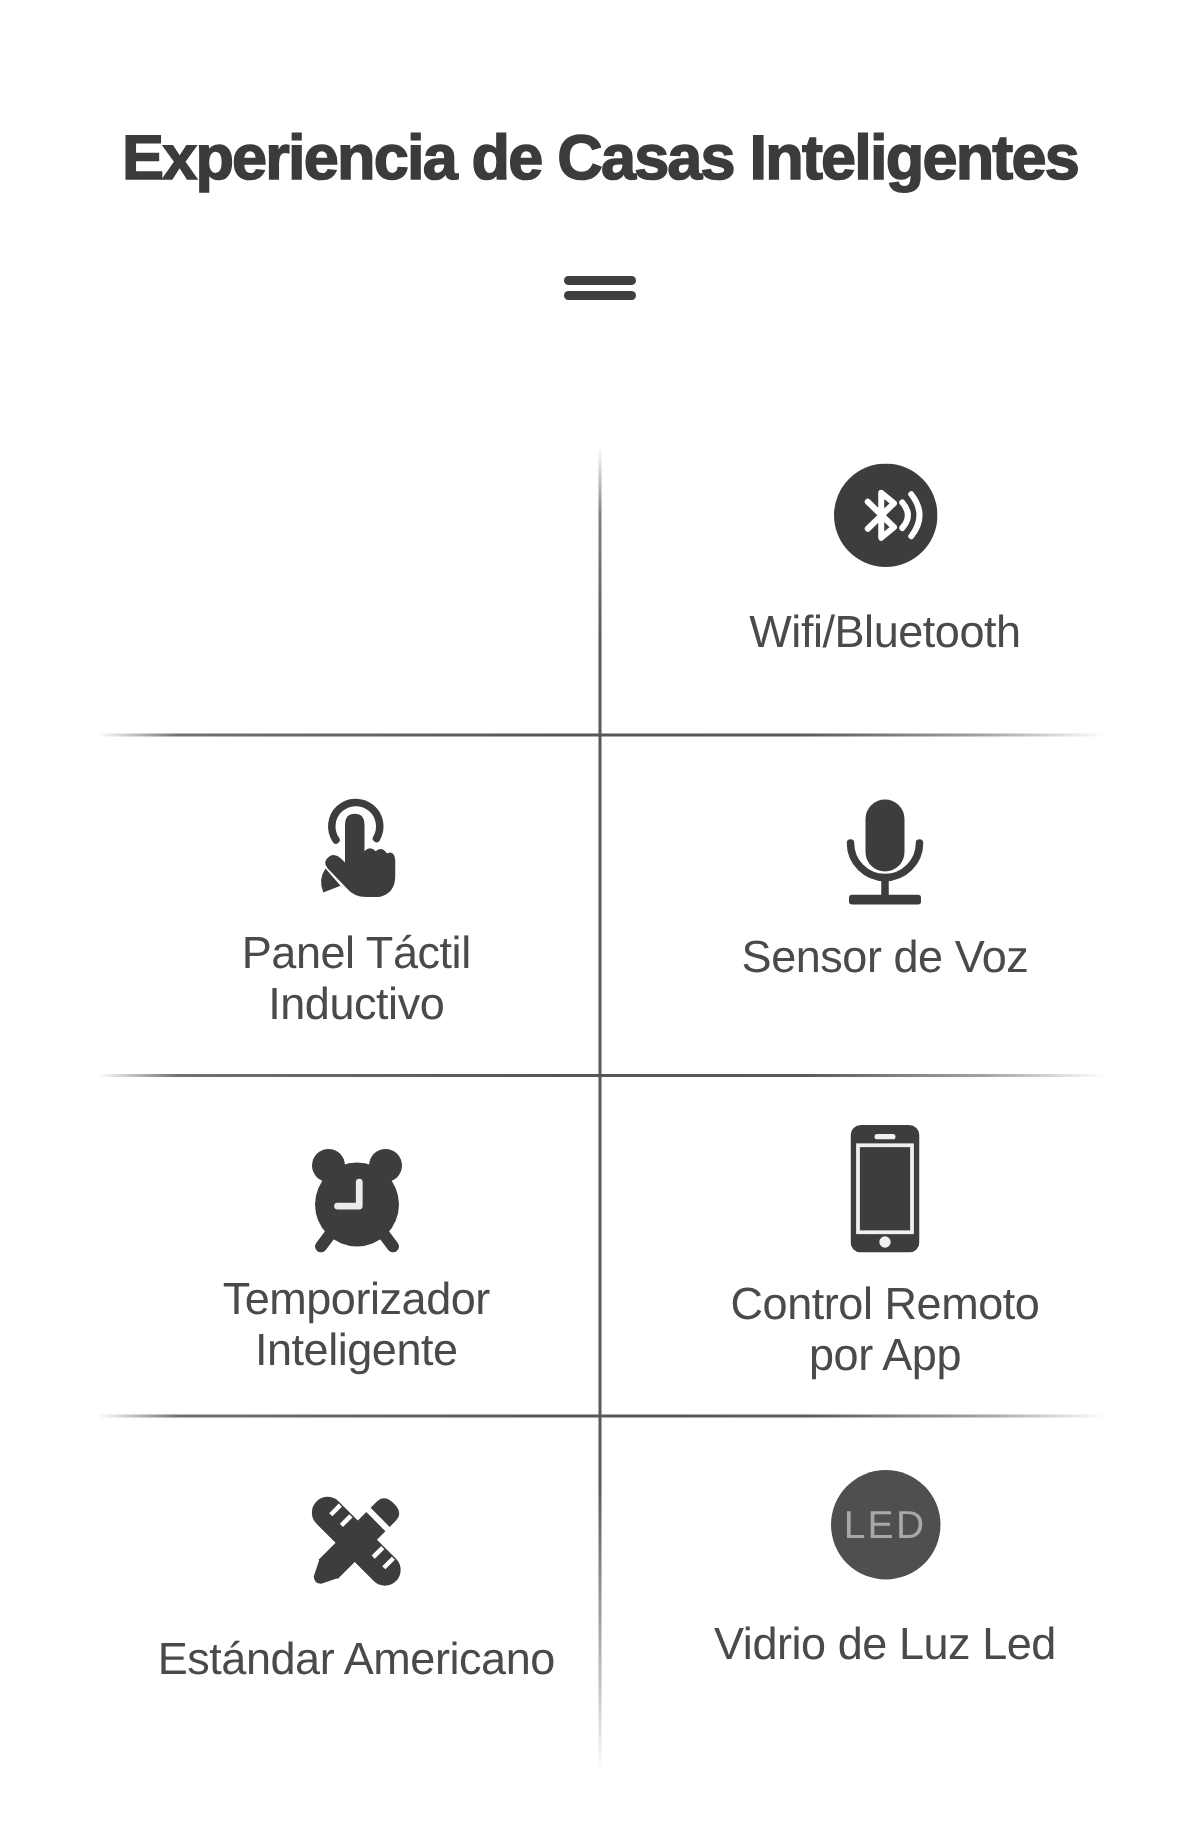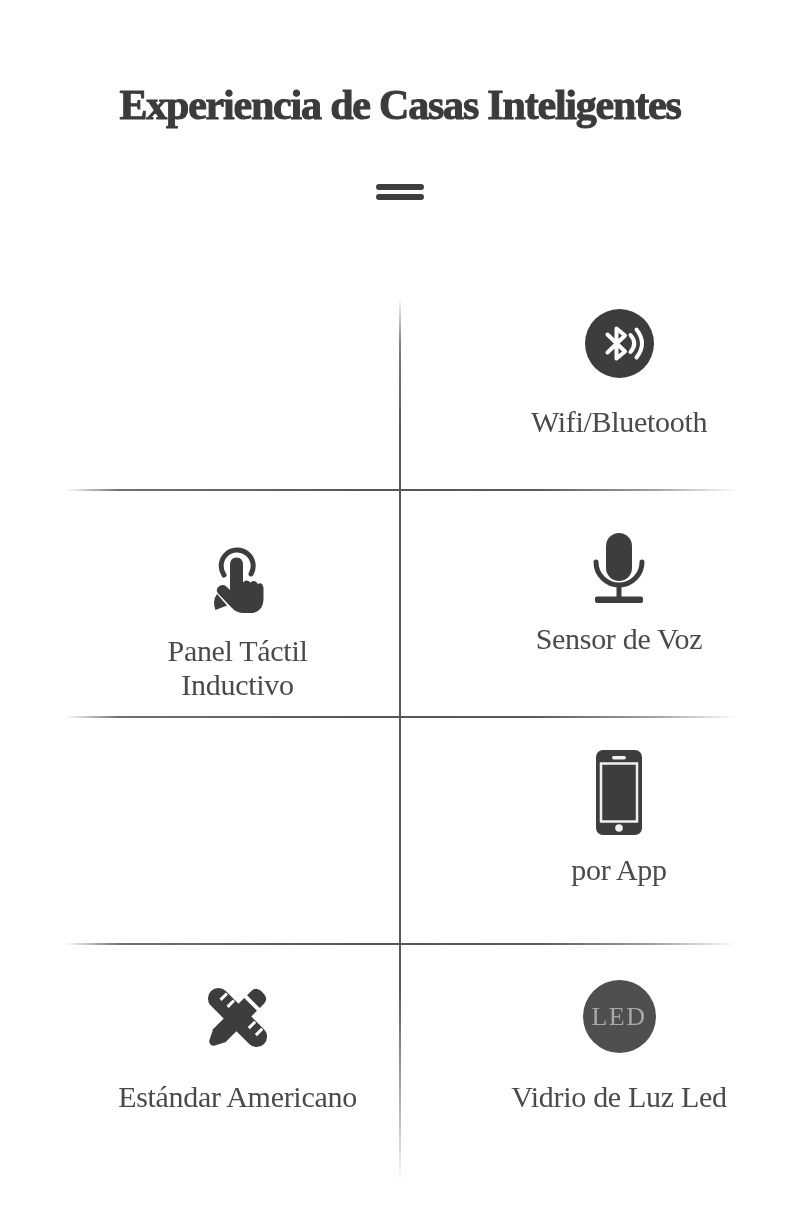--- a/index.html
+++ b/index.html
@@ -1,44 +1,44 @@
 <!DOCTYPE html>
 <html><head>
 <meta charset="utf-8">
 <style>
   html,body{margin:0;padding:0;background:#fff;}
   .canvas{position:relative;width:800px;height:1232px;background:#ffffff;overflow:hidden;
-          font-family:Liberation Serif, serif;}
+          font-family:Liberation Sans, sans-serif;}
   .title{position:absolute;top:83px;left:0;width:800px;text-align:center;
          font-size:42px;line-height:44px;font-weight:700;letter-spacing:-1.2px;
          color:#3b3b3b;-webkit-text-stroke:1px #3b3b3b;}
   .equals{position:absolute;top:184px;left:50%;transform:translateX(-50%);
           display:flex;flex-direction:column;gap:4.5px;}
   .equals .bar{width:48px;height:5.5px;border-radius:3px;background:#3f3f3f;}
 
   .grid{position:absolute;left:0;top:295px;width:800px;height:900px;}
   .hline{position:absolute;left:65px;width:672px;height:2px;
          background:linear-gradient(to right,rgba(88,88,88,0) 0%,rgba(88,88,88,.85) 8%,
                     #565656 45%,#5a5a5a 70%,rgba(88,88,88,.55) 88%,rgba(88,88,88,0) 100%);}
   .h1{top:194px}.h2{top:421px}.h3{top:648px}
   .vline{position:absolute;left:399px;top:3px;width:2px;height:886px;
          background:linear-gradient(to bottom,rgba(88,88,88,0) 0%,rgba(88,88,88,.75) 5%,
                     #585858 15%,#585858 78%,rgba(120,120,120,.45) 93%,rgba(120,120,120,0) 100%);}
 
   .cell{position:absolute;display:flex;flex-direction:column;align-items:center;text-align:center;}
   .col-l{left:75px;width:325px;}
-  .col-r{left:421px;width:356px;padding-left:20px;}
+  .col-r{left:392px;width:356px;padding-left:20px;}
   .r1{top:0}.r2{top:196px}.r3{top:422px}.r4{top:649px}
   .c1{padding-top:20px}.c1 .ic{margin-bottom:11px}
   .c2{padding-top:14px}.c2 .ic{margin-bottom:27px}
-  .c3{padding-top:53px}.c3 .ic{margin-bottom:18px}
+  .c3{padding-top:38px}.c3 .ic{margin-bottom:18px}
   .c4{padding-top:41px}.c4 .ic{margin-bottom:16px}
   .c5{padding-top:47px}.c5 .ic{margin-bottom:15px}
   .c6{padding-top:33px}.c6 .ic{margin-bottom:18px}
-  .c7{padding-top:35px}.c7 .ic{margin-bottom:24px}
+  .c7{padding-top:45px}.c7 .ic{margin-bottom:24px}
   .c8{padding-top:36px}.c8 .ic{margin-bottom:27px}
   .ic{display:flex;align-items:flex-end;justify-content:center;}
   .label{font-size:30px;line-height:34px;letter-spacing:-0.3px;color:#4a4a4a;}
   .label span{display:block;}
   .led-circle{width:73px;height:73px;border-radius:50%;background:#4f4f4f;
               display:flex;align-items:center;justify-content:center;}
   .led-circle span{color:#a8a8a8;font-size:26px;letter-spacing:1.5px;}
 </style>
 </head>
 <body>
@@ -98,31 +98,48 @@
           <line x1="26" y1="54" x2="26" y2="65" stroke="#3d3d3d" stroke-width="5"></line>
           <rect x="2" y="64.5" width="48" height="6.5" rx="2" fill="#3d3d3d"></rect>
         </svg>
       </span>
       <div class="label">
         <span>Sensor de Voz</span>
           <span></span>
       </div>
     </div>
 
+    <div class="cell col-l r3 c5">
+      <span class="ic">
+        <svg width="64" height="71" viewBox="0 0 64 71">
+          <circle cx="13" cy="13" r="11" fill="#3d3d3d"></circle>
+          <circle cx="51" cy="13" r="11" fill="#3d3d3d"></circle>
+          <line x1="14" y1="59" x2="8" y2="67" stroke="#3d3d3d" stroke-width="8" stroke-linecap="round"></line>
+          <line x1="50" y1="59" x2="56" y2="67" stroke="#3d3d3d" stroke-width="8" stroke-linecap="round"></line>
+          <circle cx="32" cy="39" r="28" fill="#3d3d3d"></circle>
+          <path d="M19,40 L33.5,40 L33.5,24" fill="none" stroke="#ececec" stroke-width="4.5" stroke-linecap="round" stroke-linejoin="round"></path>
+        </svg>
+      </span>
+      <div class="label">
+        <span>Temporizador</span>
+          <span>Inteligente</span>
+      </div>
+    </div>
 
     <div class="cell col-r r3 c6">
       <span class="ic">
         <svg width="46" height="85" viewBox="0 0 46 85">
           <rect x="0" y="0" width="46" height="85" rx="7" fill="#3d3d3d"></rect>
           <rect x="16" y="6" width="14" height="3.5" rx="1.75" fill="#f0f0f0"></rect>
           <rect x="5" y="13.5" width="36" height="58" fill="none" stroke="#f0f0f0" stroke-width="2.5"></rect>
           <circle cx="23" cy="78" r="3.8" fill="#f0f0f0"></circle>
         </svg>
       </span>
       <div class="label">
+        <span>Control Remoto</span>
           <span>por App</span>
       </div>
     </div>
 
     <div class="cell col-l r4 c7">
       <span class="ic">
         <svg width="77" height="77" viewBox="0 0 77 77">
           <g transform="rotate(45 38.5 38.5)">
             <rect x="1" y="28" width="75" height="21" rx="10.5" fill="#3d3d3d"></rect>
             <g stroke="#ffffff" stroke-width="3">

